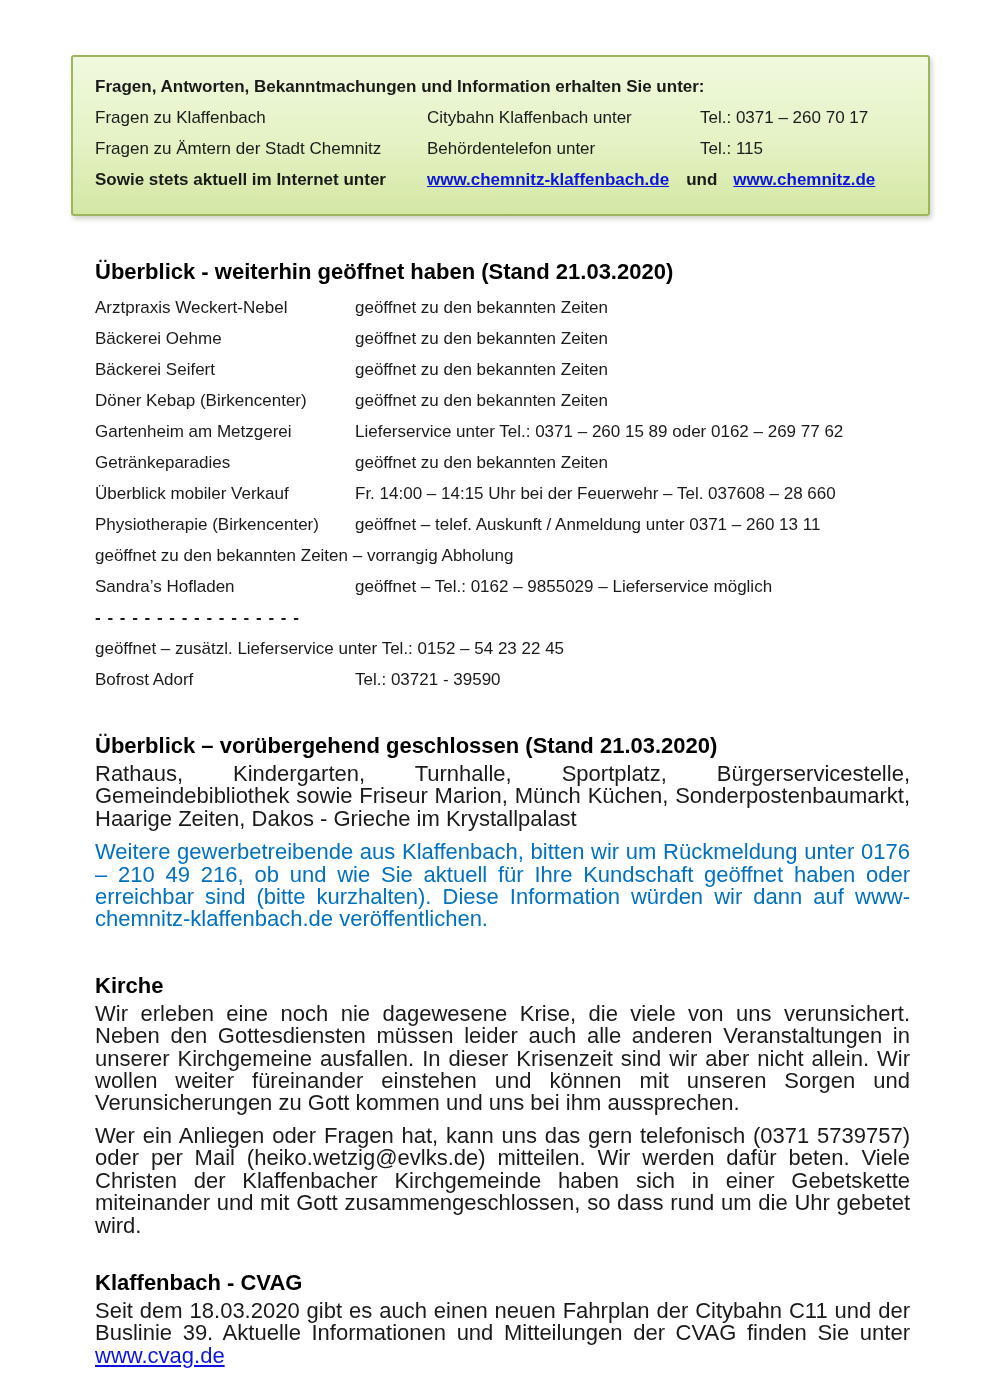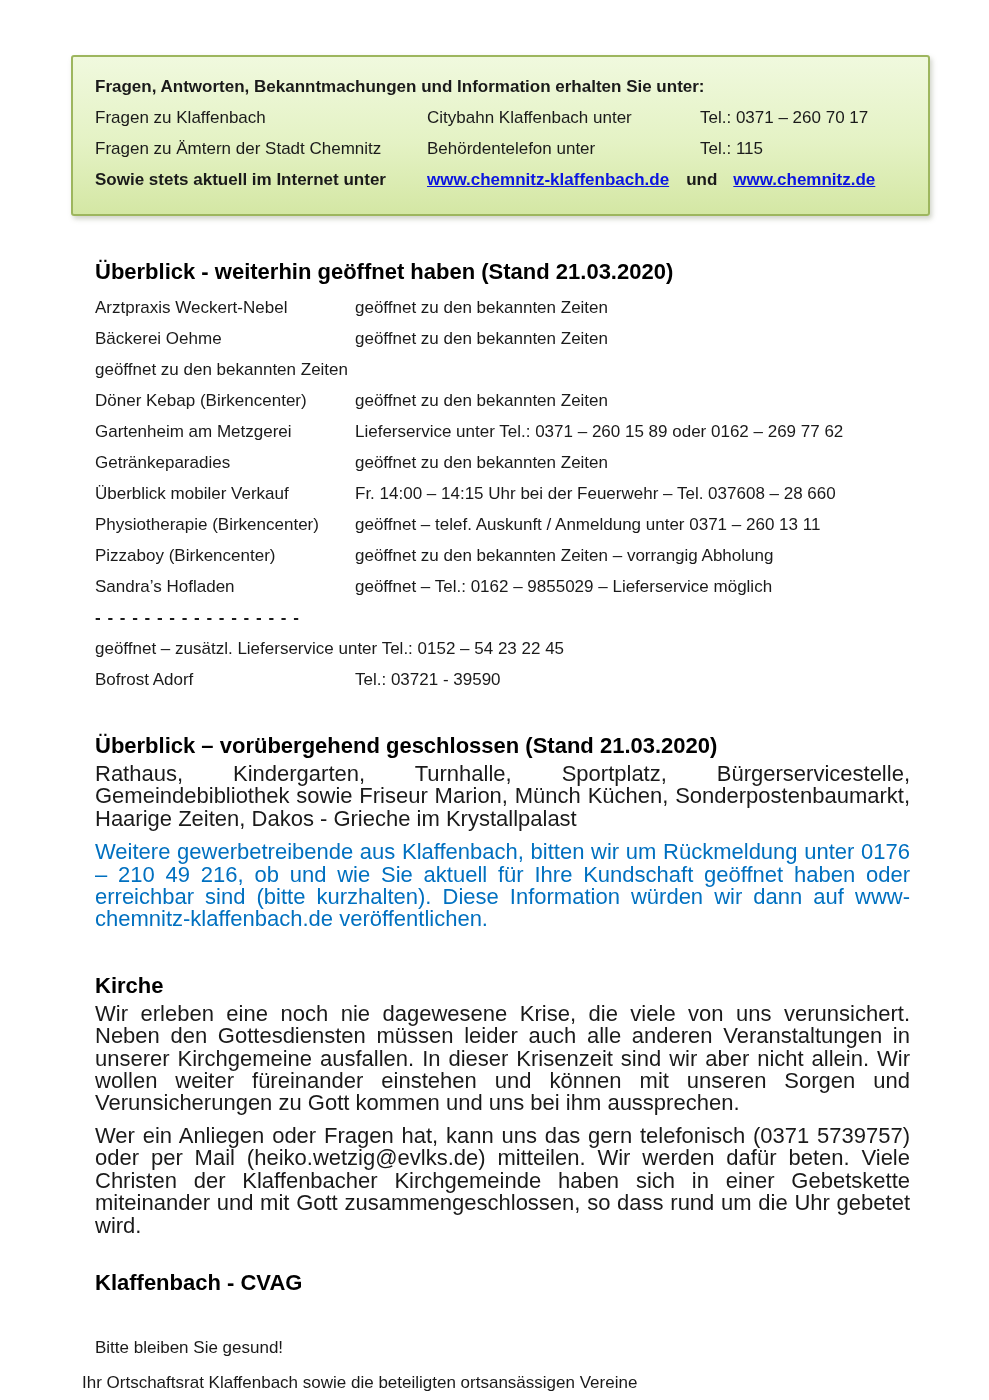--- a/index.html
+++ b/index.html
@@ -131,20 +131,21 @@
   <div class="entry-list">
     <div class="entry-row">
       <span class="ename">Arztpraxis Weckert-Nebel</span>
       <span class="einfo">geöffnet zu den bekannten Zeiten</span>
     </div>
     <div class="entry-row">
       <span class="ename">Bäckerei Oehme</span>
       <span class="einfo">geöffnet zu den bekannten Zeiten</span>
     </div>
     <div class="entry-row">
+      <span class="ename">Bäckerei Seifert</span>
       <span class="einfo">geöffnet zu den bekannten Zeiten</span>
     </div>
     <div class="entry-row">
       <span class="ename">Döner Kebap (Birkencenter)</span>
       <span class="einfo">geöffnet zu den bekannten Zeiten</span>
     </div>
     <div class="entry-row">
       <span class="ename">Gartenheim am Metzgerei</span>
       <span class="einfo">Lieferservice unter Tel.: 0371 – 260 15 89 oder 0162 – 269 77 62</span>
     </div>
@@ -154,21 +155,20 @@
     </div>
     <div class="entry-row">
       <span class="ename">Überblick mobiler Verkauf</span>
       <span class="einfo">Fr. 14:00 – 14:15 Uhr bei der Feuerwehr – Tel. 037608 – 28 660</span>
     </div>
     <div class="entry-row">
       <span class="ename">Physiotherapie (Birkencenter)</span>
       <span class="einfo">geöffnet – telef. Auskunft / Anmeldung unter 0371 – 260 13 11</span>
     </div>
     <div class="entry-row">
-      <span class="ename">Pizzaboy (Birkencenter)</span>
       <span class="einfo">geöffnet zu den bekannten Zeiten – vorrangig Abholung</span>
     </div>
     <div class="entry-row">
       <span class="ename">Sandra’s Hofladen</span>
       <span class="einfo">geöffnet – Tel.: 0162 – 9855029 – Lieferservice möglich</span>
     </div>
     <div class="sep-row">- - - - - - - - - - - - - - - - -</div>
     <div class="entry-row">
       <span class="einfo">geöffnet – zusätzl. Lieferservice unter Tel.: 0152 – 54 23 22 45</span>
     </div>
@@ -180,17 +180,18 @@
 
   <h1 class="sec h-closed">Überblick – vorübergehend geschlossen (Stand 21.03.2020)</h1>
   <p class="para first-after-h">Rathaus, Kindergarten, Turnhalle, Sportplatz, Bürgerservicestelle, Gemeindebibliothek sowie Friseur Marion, Münch Küchen, Sonderpostenbaumarkt, Haarige Zeiten, Dakos - Grieche im Krystallpalast</p>
   <p class="para blue">Weitere gewerbetreibende aus Klaffenbach, bitten wir um Rückmeldung unter 0176 – 210 49 216, ob und wie Sie aktuell für Ihre Kundschaft geöffnet haben oder erreichbar sind (bitte kurzhalten). Diese Information würden wir dann auf www-chemnitz-klaffenbach.de veröffentlichen.</p>
 
   <h1 class="sec h-kirche">Kirche</h1>
   <p class="para first-after-h">Wir erleben eine noch nie dagewesene Krise, die viele von uns verunsichert. Neben den Gottesdiensten müssen leider auch alle anderen Veranstaltungen in unserer Kirchgemeine ausfallen. In dieser Krisenzeit sind wir aber nicht allein. Wir wollen weiter füreinander einstehen und können mit unseren Sorgen und Verunsicherungen zu Gott kommen und uns bei ihm aussprechen.</p>
   <p class="para gap">Wer ein Anliegen oder Fragen hat, kann uns das gern telefonisch (0371 5739757) oder per Mail (heiko.wetzig@evlks.de) mitteilen. Wir werden dafür beten. Viele Christen der Klaffenbacher Kirchgemeinde haben sich in einer Gebetskette miteinander und mit Gott zusammengeschlossen, so dass rund um die Uhr gebetet wird.</p>
 
   <h1 class="sec h-cvag">Klaffenbach - CVAG</h1>
+  <p class="para first-after-h"><span>Seit dem 18.03.2020 gibt es auch einen neuen Fahrplan der Citybahn C11 und der Buslinie 39. Aktuelle Informationen und Mitteilungen der CVAG finden Sie unter</span> <a class="plink">www.cvag.de</a></p>
 
   <p class="closing1">Bitte bleiben Sie gesund!</p>
   <p class="closing2">Ihr Ortschaftsrat Klaffenbach sowie die beteiligten ortsansässigen Vereine</p>
 
 </div>
 
 </body></html>

